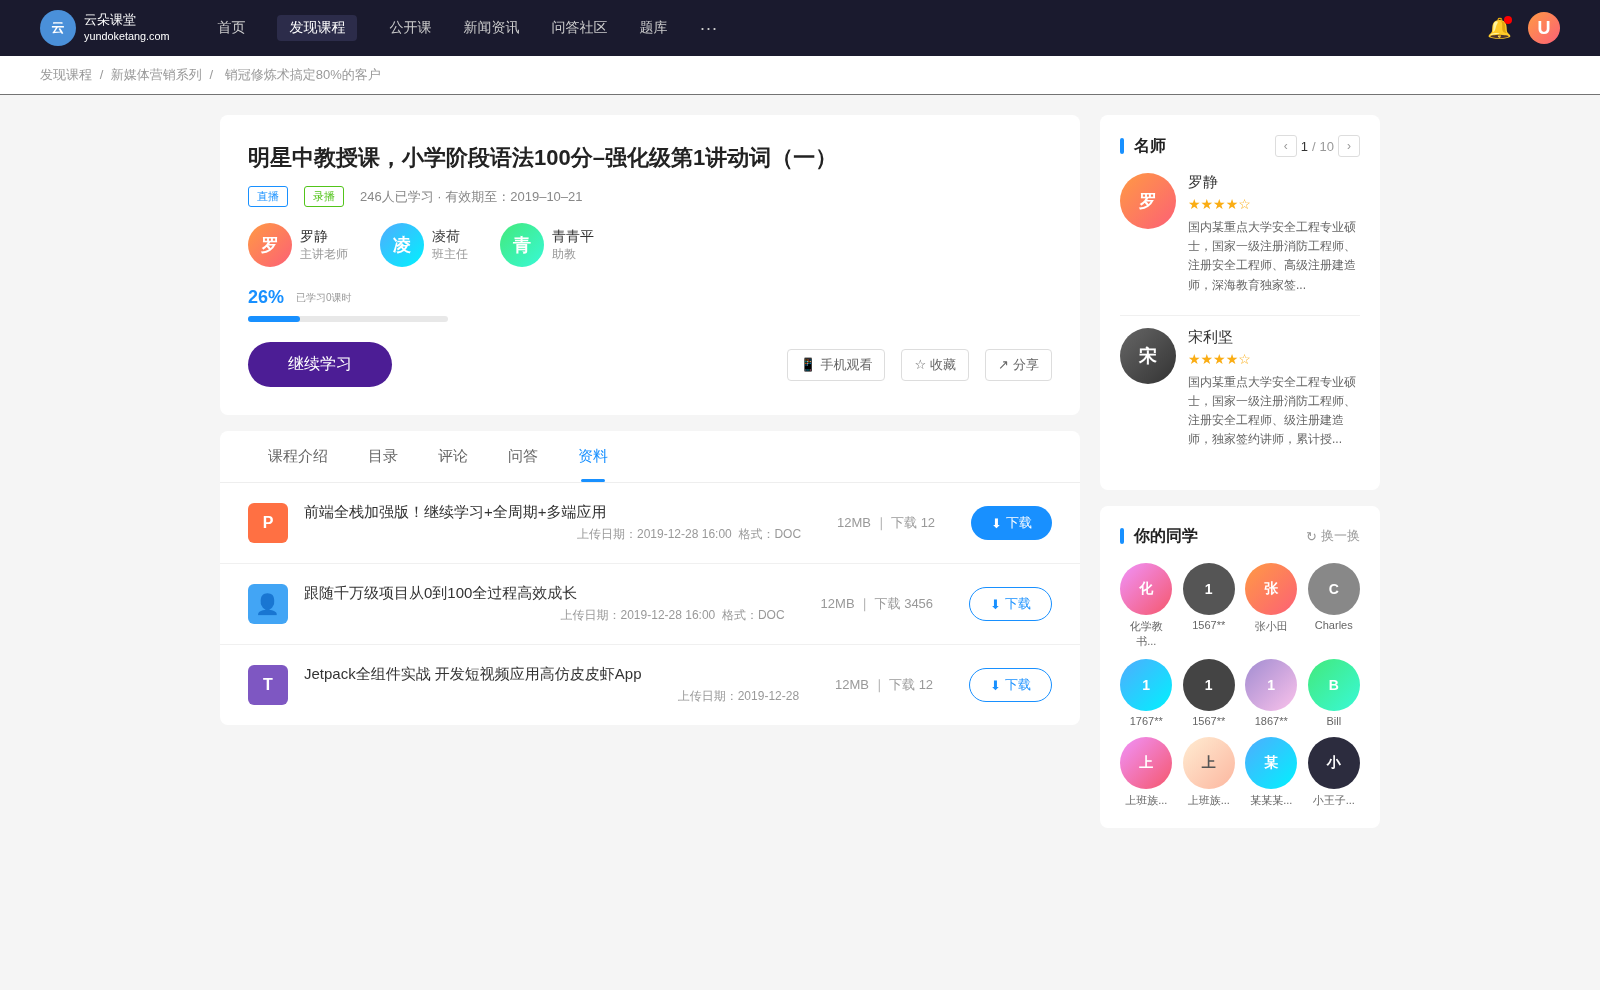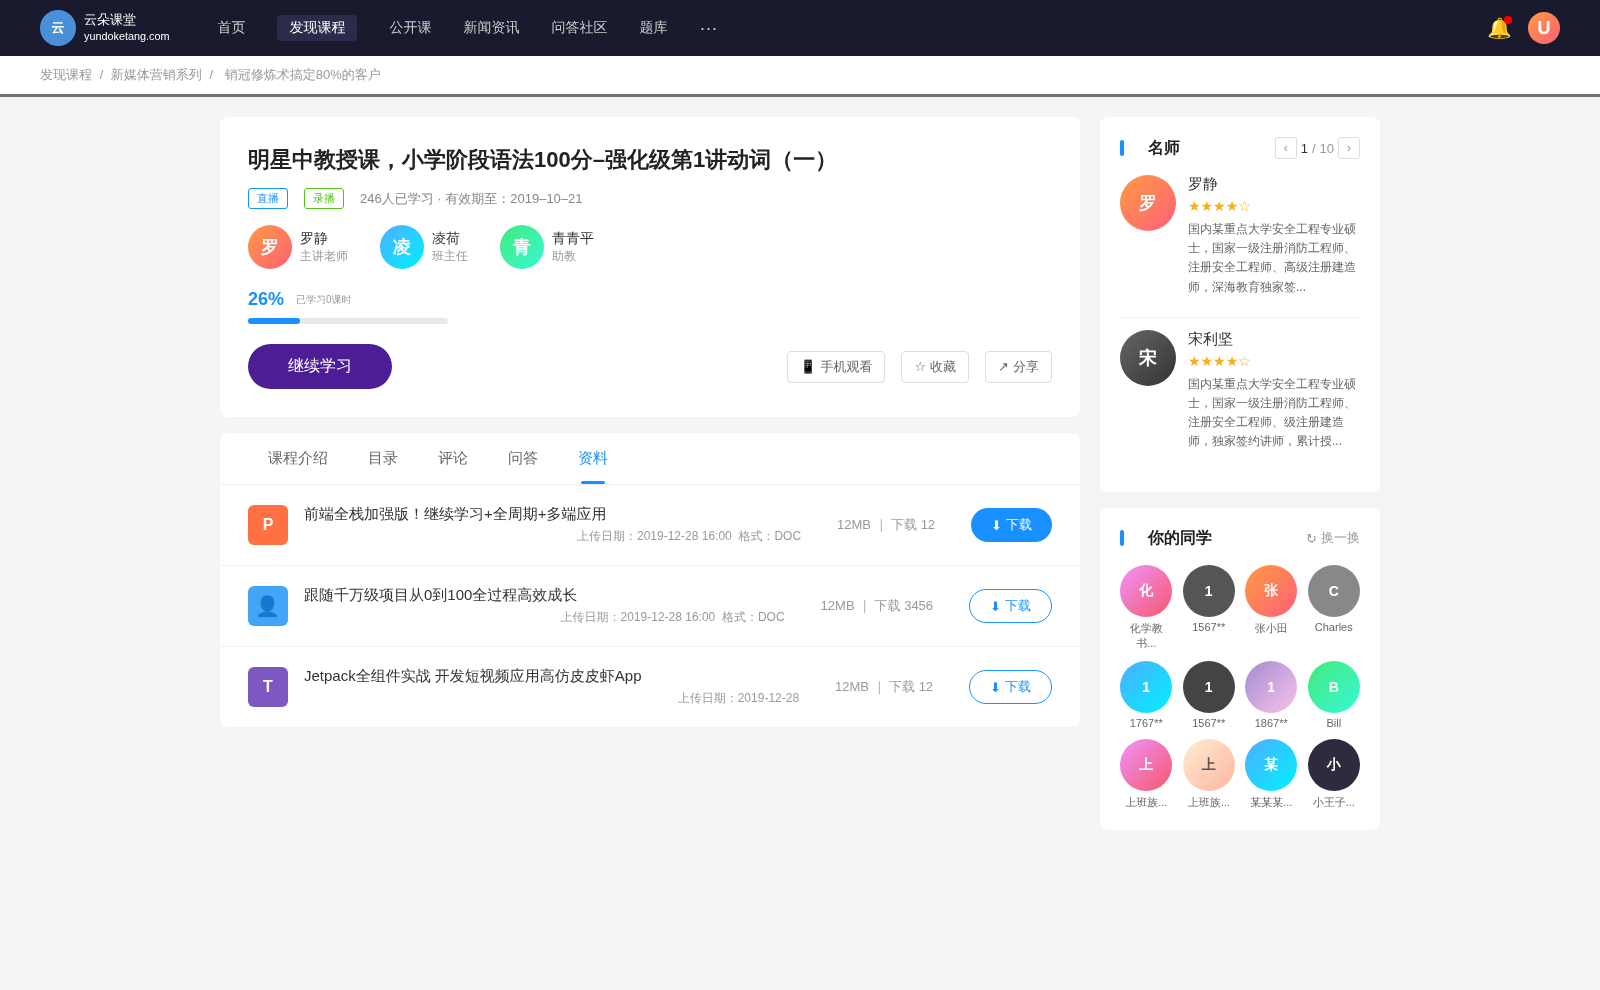--- a/index.html
+++ b/index.html
@@ -12,21 +12,21 @@
     .logo-text { color: white; font-size: 13px; line-height: 1.2; }
     .nav-item { color: #ccc; font-size: 14px; cursor: pointer; padding: 4px 0; }
     .nav-item.active { color: white; background: #2c2c4a; padding: 4px 12px; border-radius: 4px; }
     .nav-dots { color: #ccc; font-size: 18px; cursor: pointer; }
     .nav-right { margin-left: auto; display: flex; align-items: center; gap: 16px; }
     .bell-icon { color: #ccc; font-size: 20px; position: relative; cursor: pointer; }
     .bell-dot { width: 8px; height: 8px; background: red; border-radius: 50%; position: absolute; top: 0; right: 0; }
     .avatar-nav { width: 32px; height: 32px; border-radius: 50%; background: #888; overflow: hidden; cursor: pointer; }
 
     
-    .breadcrumb { background: white; padding: 10px 40px; font-size: 13px; color: #999; border-bottom: 3px solid #737373; }
+    .breadcrumb { background: white; padding: 10px 40px; font-size: 13px; color: #999; border-bottom: 1px solid #737373; }
     .breadcrumb a { color: #999; text-decoration: none; }
     .breadcrumb span { margin: 0 4px; }
 
     
     .main-container { max-width: 1200px; margin: 20px auto; padding: 0 20px; display: flex; gap: 20px; }
 
     
     .left-panel { flex: 1; }
     .course-card { background: white; border-radius: 8px; padding: 28px; margin-bottom: 16px; }
     .course-title { font-size: 22px; font-weight: bold; color: #222; margin-bottom: 13px; }
@@ -67,21 +67,21 @@
     .resource-info { flex: 1; }
     .resource-title { font-size: 15px; color: #333; margin-bottom: 4px; }
     .resource-sub { font-size: 12px; color: #999; text-align: right; }
     .resource-stats { color: #999; font-size: 13px; white-space: nowrap; margin: 5px 20px; }
     .btn-download { border: 1.5px solid #1890ff; color: #1890ff; background: white; border-radius: 20px; padding: 7px 20px; font-size: 13px; cursor: pointer; display: flex; align-items: center; gap: 4px; white-space: nowrap; }
     .btn-download-filled { background: #1890ff; color: white; border: none; border-radius: 20px; padding: 8px 20px; font-size: 13px; cursor: pointer; display: flex; align-items: center; gap: 4px; white-space: nowrap; }
 
     
     .right-panel { width: 280px; flex-shrink: 0; }
     .side-card { background: white; border-radius: 8px; padding: 20px; margin-bottom: 16px; }
-    .side-card-title { font-size: 16px; font-weight: bold; color: #222; margin-bottom: 16px; display: flex; align-items: center; gap: 24px; }
+    .side-card-title { font-size: 16px; font-weight: bold; color: #222; margin-bottom: 16px; display: flex; align-items: center; gap: 10px; }
     .side-card-title::before { content: ''; width: 4px; height: 16px; background: #1890ff; border-radius: 2px; display: inline-block; }
     .side-title-right { margin-left: auto; display: flex; align-items: center; gap: 4px; color: #999; font-size: 13px; font-weight: normal; }
     .teacher-card { display: flex; gap: 12px; margin-bottom: 20px; }
     .teacher-side-avatar { width: 56px; height: 56px; border-radius: 50%; overflow: hidden; flex-shrink: 0; }
     .teacher-side-info .name { font-size: 15px; font-weight: 500; margin-bottom: 4px; }
     .stars { color: #faad14; font-size: 14px; margin-bottom: 6px; }
     .teacher-desc { font-size: 12px; color: #666; line-height: 1.6; }
     .divider { height: 1px; background: #f0f0f0; margin: 12px 0; }
 
     

